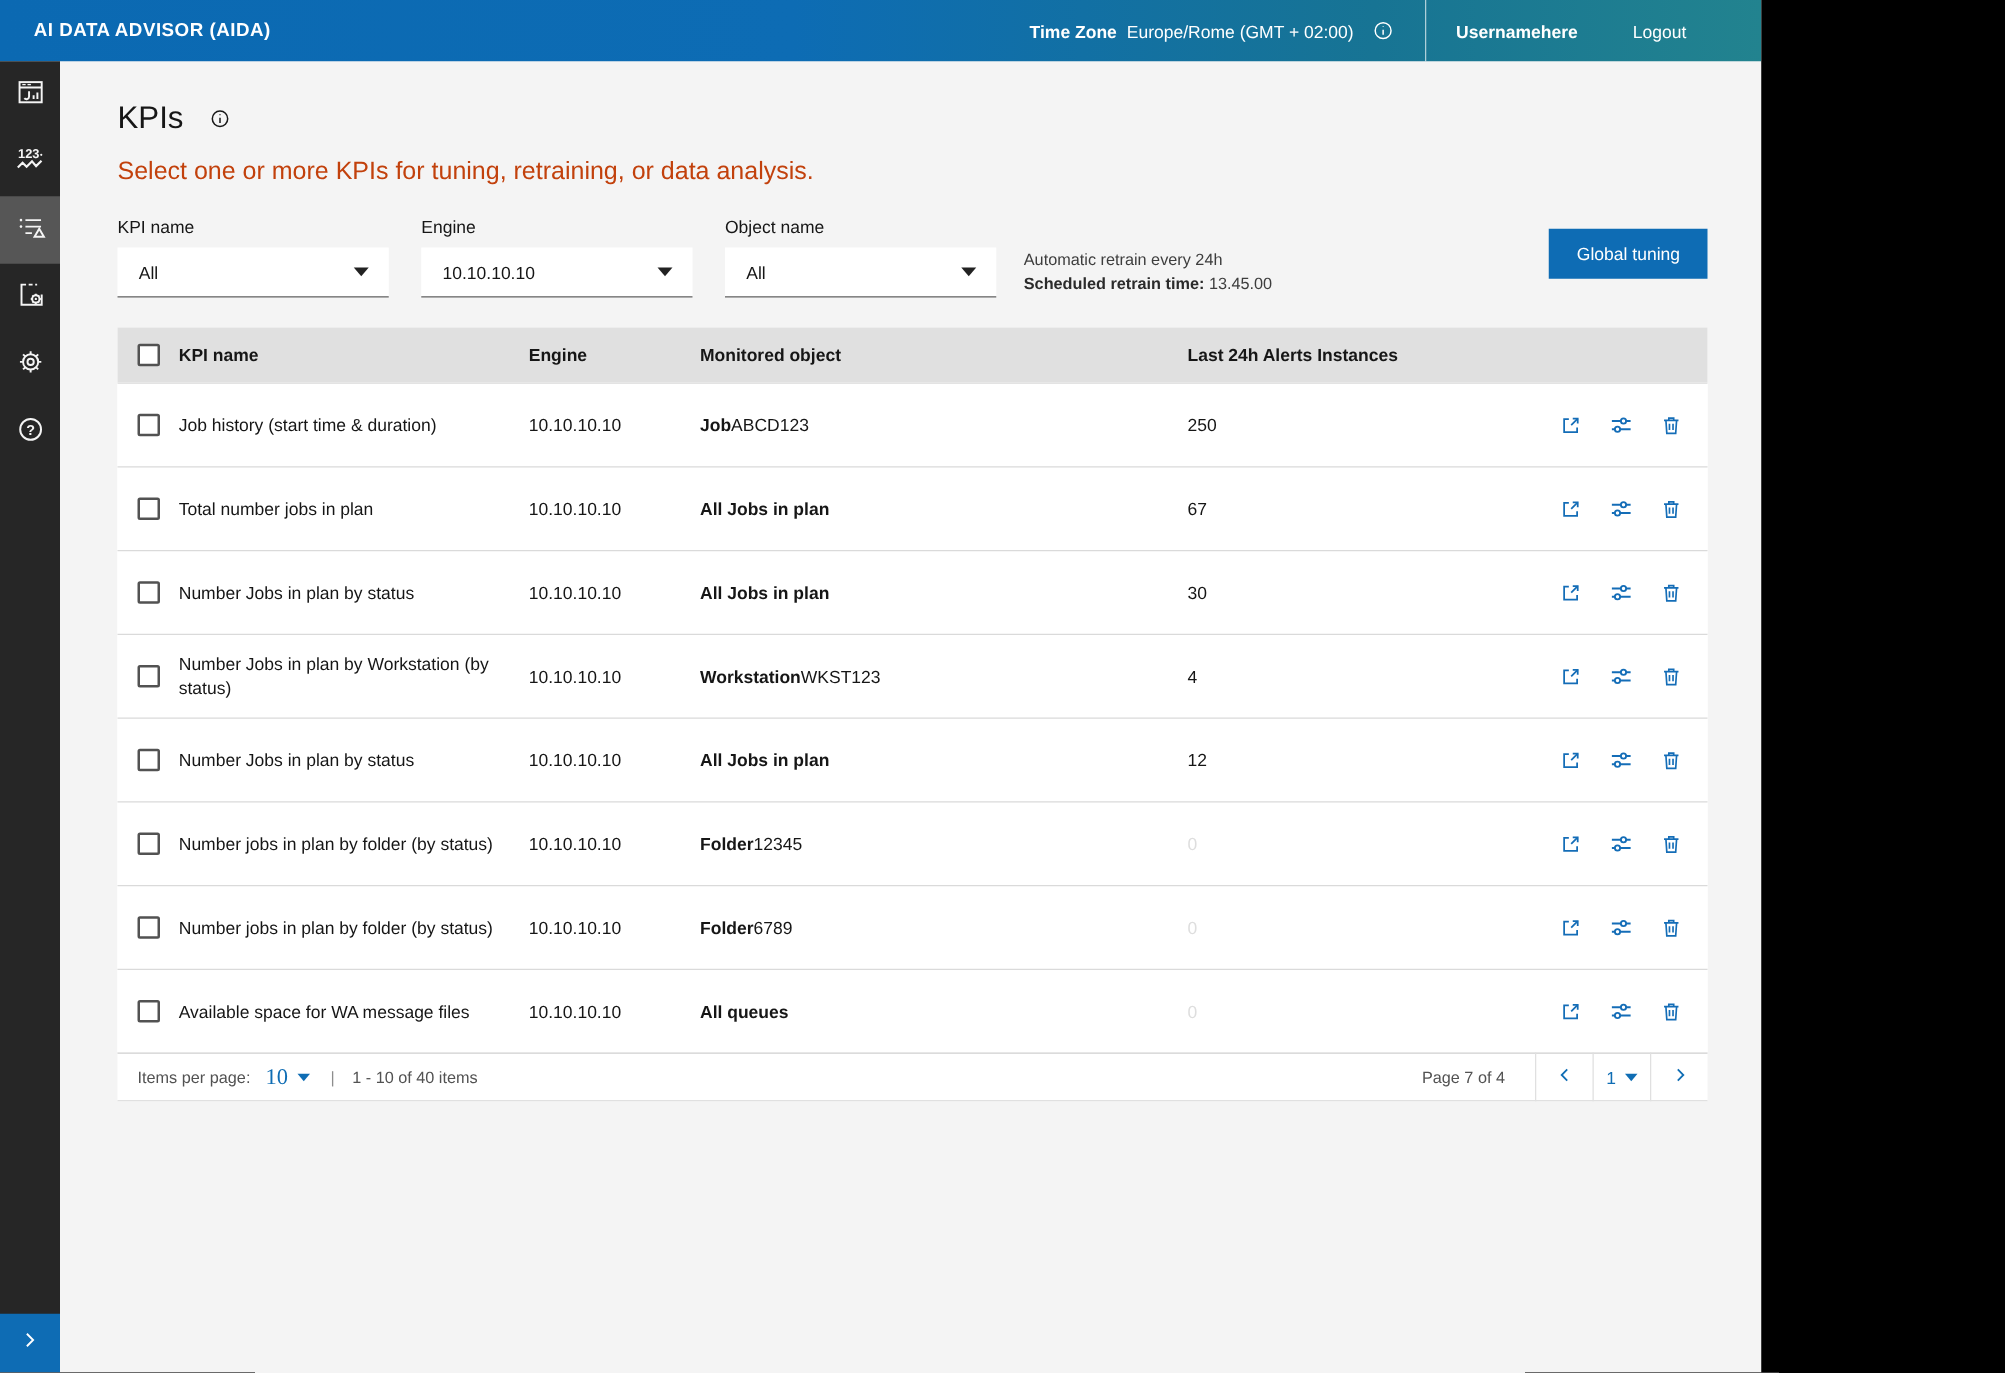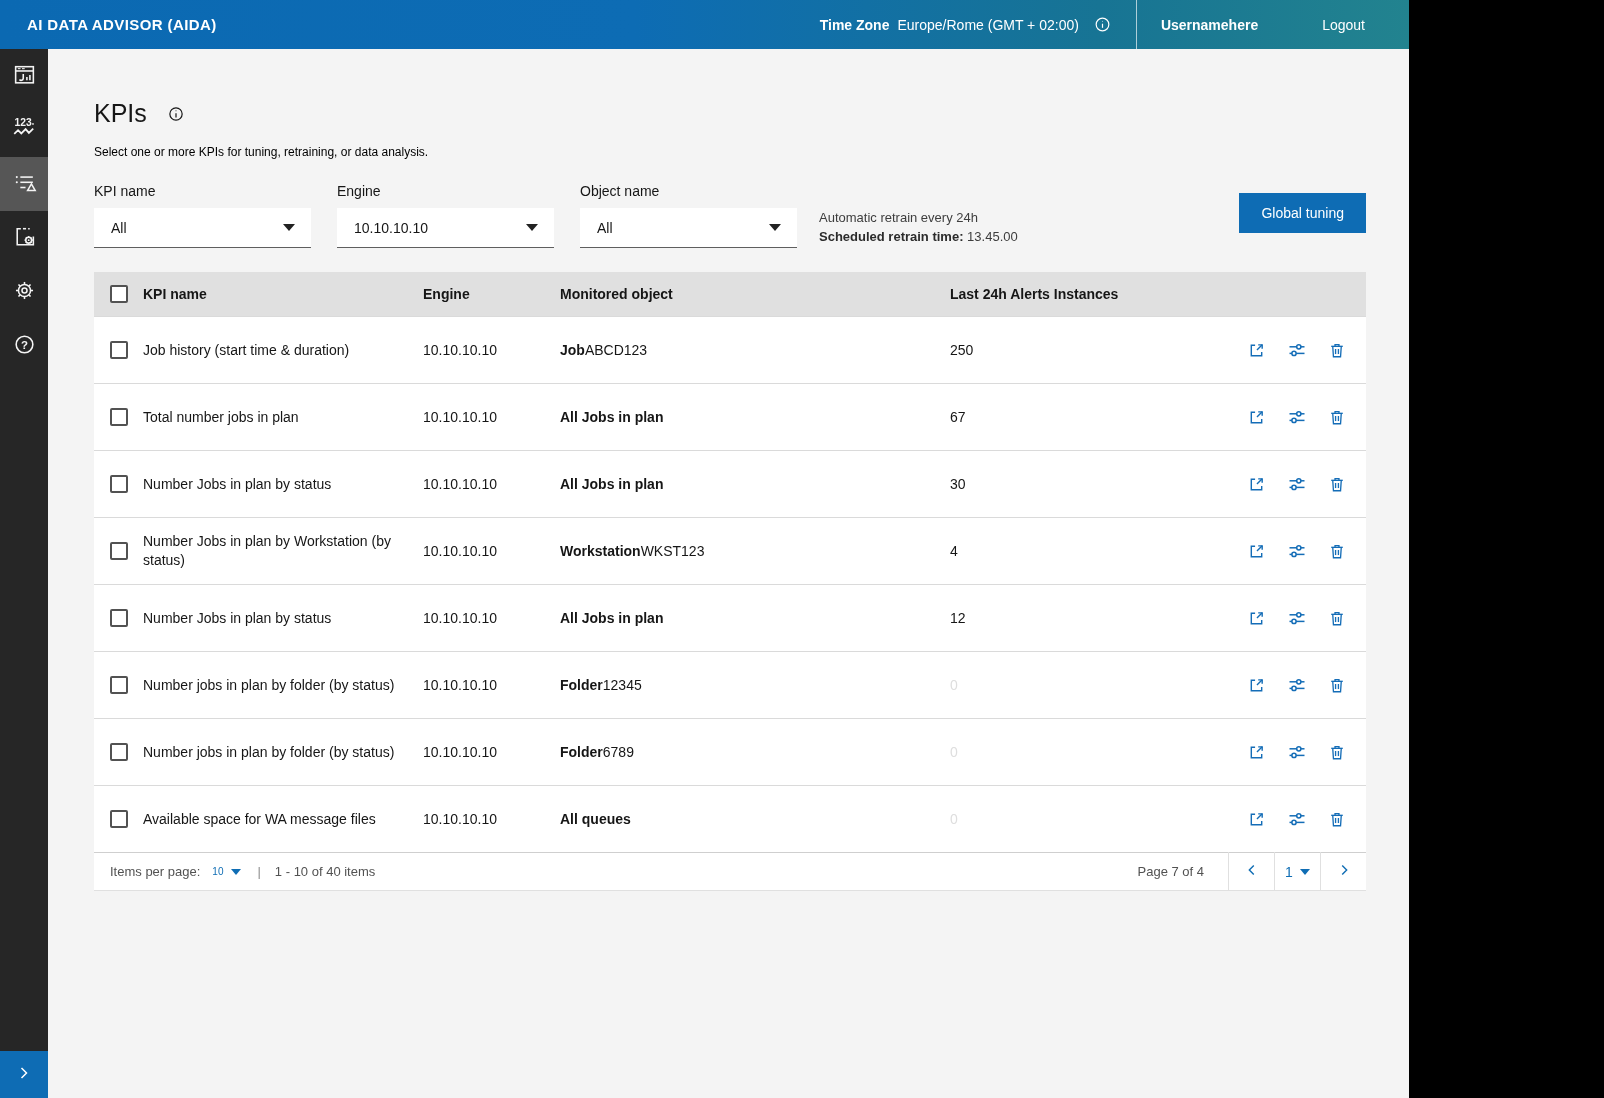--- a/index.html
+++ b/index.html
@@ -11,37 +11,37 @@
   .topbar { position:absolute; top:0; left:0; width:1409px; height:49px;
             background:linear-gradient(90deg,#0b69b2 0%,#0d6cb4 45%,#177494 78%,#22838f 100%);
             display:flex; align-items:center; color:#fff; }
   .app-title { font-size:15px; font-weight:bold; letter-spacing:.4px; margin-left:27px; }
   .topbar-right { margin-left:auto; display:flex; height:100%; }
   .tz-wrap { display:flex; align-items:center; gap:8px; font-size:14px; padding-right:24px; }
   .tz-label { font-weight:bold; }
   .tz-divider { width:1px; height:49px; background:rgba(255,255,255,.65); }
   .user-seg { display:flex; align-items:center; height:100%; }
   .username { font-weight:bold; font-size:14px; padding:0 44px 0 24px; }
-  .logout { font-size:14px; padding-right:44px; cursor:pointer;margin-left:20px; }
+  .logout { font-size:14px; padding-right:60px; cursor:pointer; }
   .icon-btn { display:flex; align-items:center; justify-content:center; }
 
   
   .sidebar { position:absolute; top:49px; left:0; width:48px; height:1049px; background:#262626; }
   .side-item { width:48px; height:54px; display:flex; align-items:center; justify-content:center;
                cursor:pointer; color:#f4f4f4; }
   .side-item.selected { background:#565656; }
   .side-expand { position:absolute; bottom:0; left:0; width:48px; height:47px; background:#0e6cb4;
                  display:flex; align-items:center; justify-content:center; cursor:pointer; }
 
   
-  .content { position:absolute; top:63px; left:48px; width:1361px; height:859px;
+  .content { position:absolute; top:44px; left:48px; width:1361px; height:859px;
              padding:0 43px 0 46px; }
   .page-title-row { margin-top:36px; display:flex; align-items:center; gap:20px; }
   .page-title { font-size:25px; font-weight:400; color:#161616; }
-  .subtitle { margin-top:17px; font-size:12px; color:#000000; }
+  .subtitle { margin-top:17px; font-size:20px; color:#c2410c; }
 
   .filter-row { margin-top:24px; display:flex; align-items:flex-start; }
   .filter-group { width:217px; margin-right:26px; }
   .filter-group:nth-child(3){ margin-right:22px; }
   .filter-label { font-size:14px; color:#161616; margin-bottom:9px; }
   .dropdown { height:40px; background:#fff; border-bottom:1px solid #5f5f5f;
               display:flex; align-items:center; justify-content:space-between;
               padding:0 16px 0 17px; cursor:pointer; }
   .dropdown-value { font-size:14px; color:#161616; }
   .caret { width:0; height:0; border-left:6px solid transparent; border-right:6px solid transparent;
@@ -69,22 +69,22 @@
   .cell-alerts.muted { color:#dedede; }
   .actions { display:flex; align-items:center; justify-content:flex-end; gap:23px;
              padding-right:21px; color:#146db7; }
   .actions .icon-btn { cursor:pointer; }
 
   
   .pagination { width:1272px; height:39px; background:#fff; border-top:1px solid #cfcfcf;
                 border-bottom:1px solid #e0e0e0; display:flex; align-items:center; font-size:13px;
                 color:#525252; }
   .pp-label { margin-left:16px; }
-  .pp-value { color:#0f6db4; font-size:10px; margin-left:12px; display:flex; align-items:center;
-              gap:8px; cursor:pointer; }
+  .pp-value { color:#0f6db4; font-size:18px; margin-left:12px; display:flex; align-items:center;
+              gap:8px; cursor:pointer;font-family:Liberation Serif, serif; }
   .caret-sm { width:0; height:0; border-left:5px solid transparent; border-right:5px solid transparent;
               border-top:6px solid #0f6db4; }
   .pp-sep { margin:0 14px 0 16px; color:#8d8d8d; }
   .pg-text { margin-left:auto; padding-right:24px; }
   .pg-cell { width:46px; height:39px; border-left:1px solid #e0e0e0; display:flex;
              align-items:center; justify-content:center; cursor:pointer; color:#0f6db4; }
   .pg-num { width:46px; gap:7px; font-size:14px; }
 </style>
 </head>
 <body>

